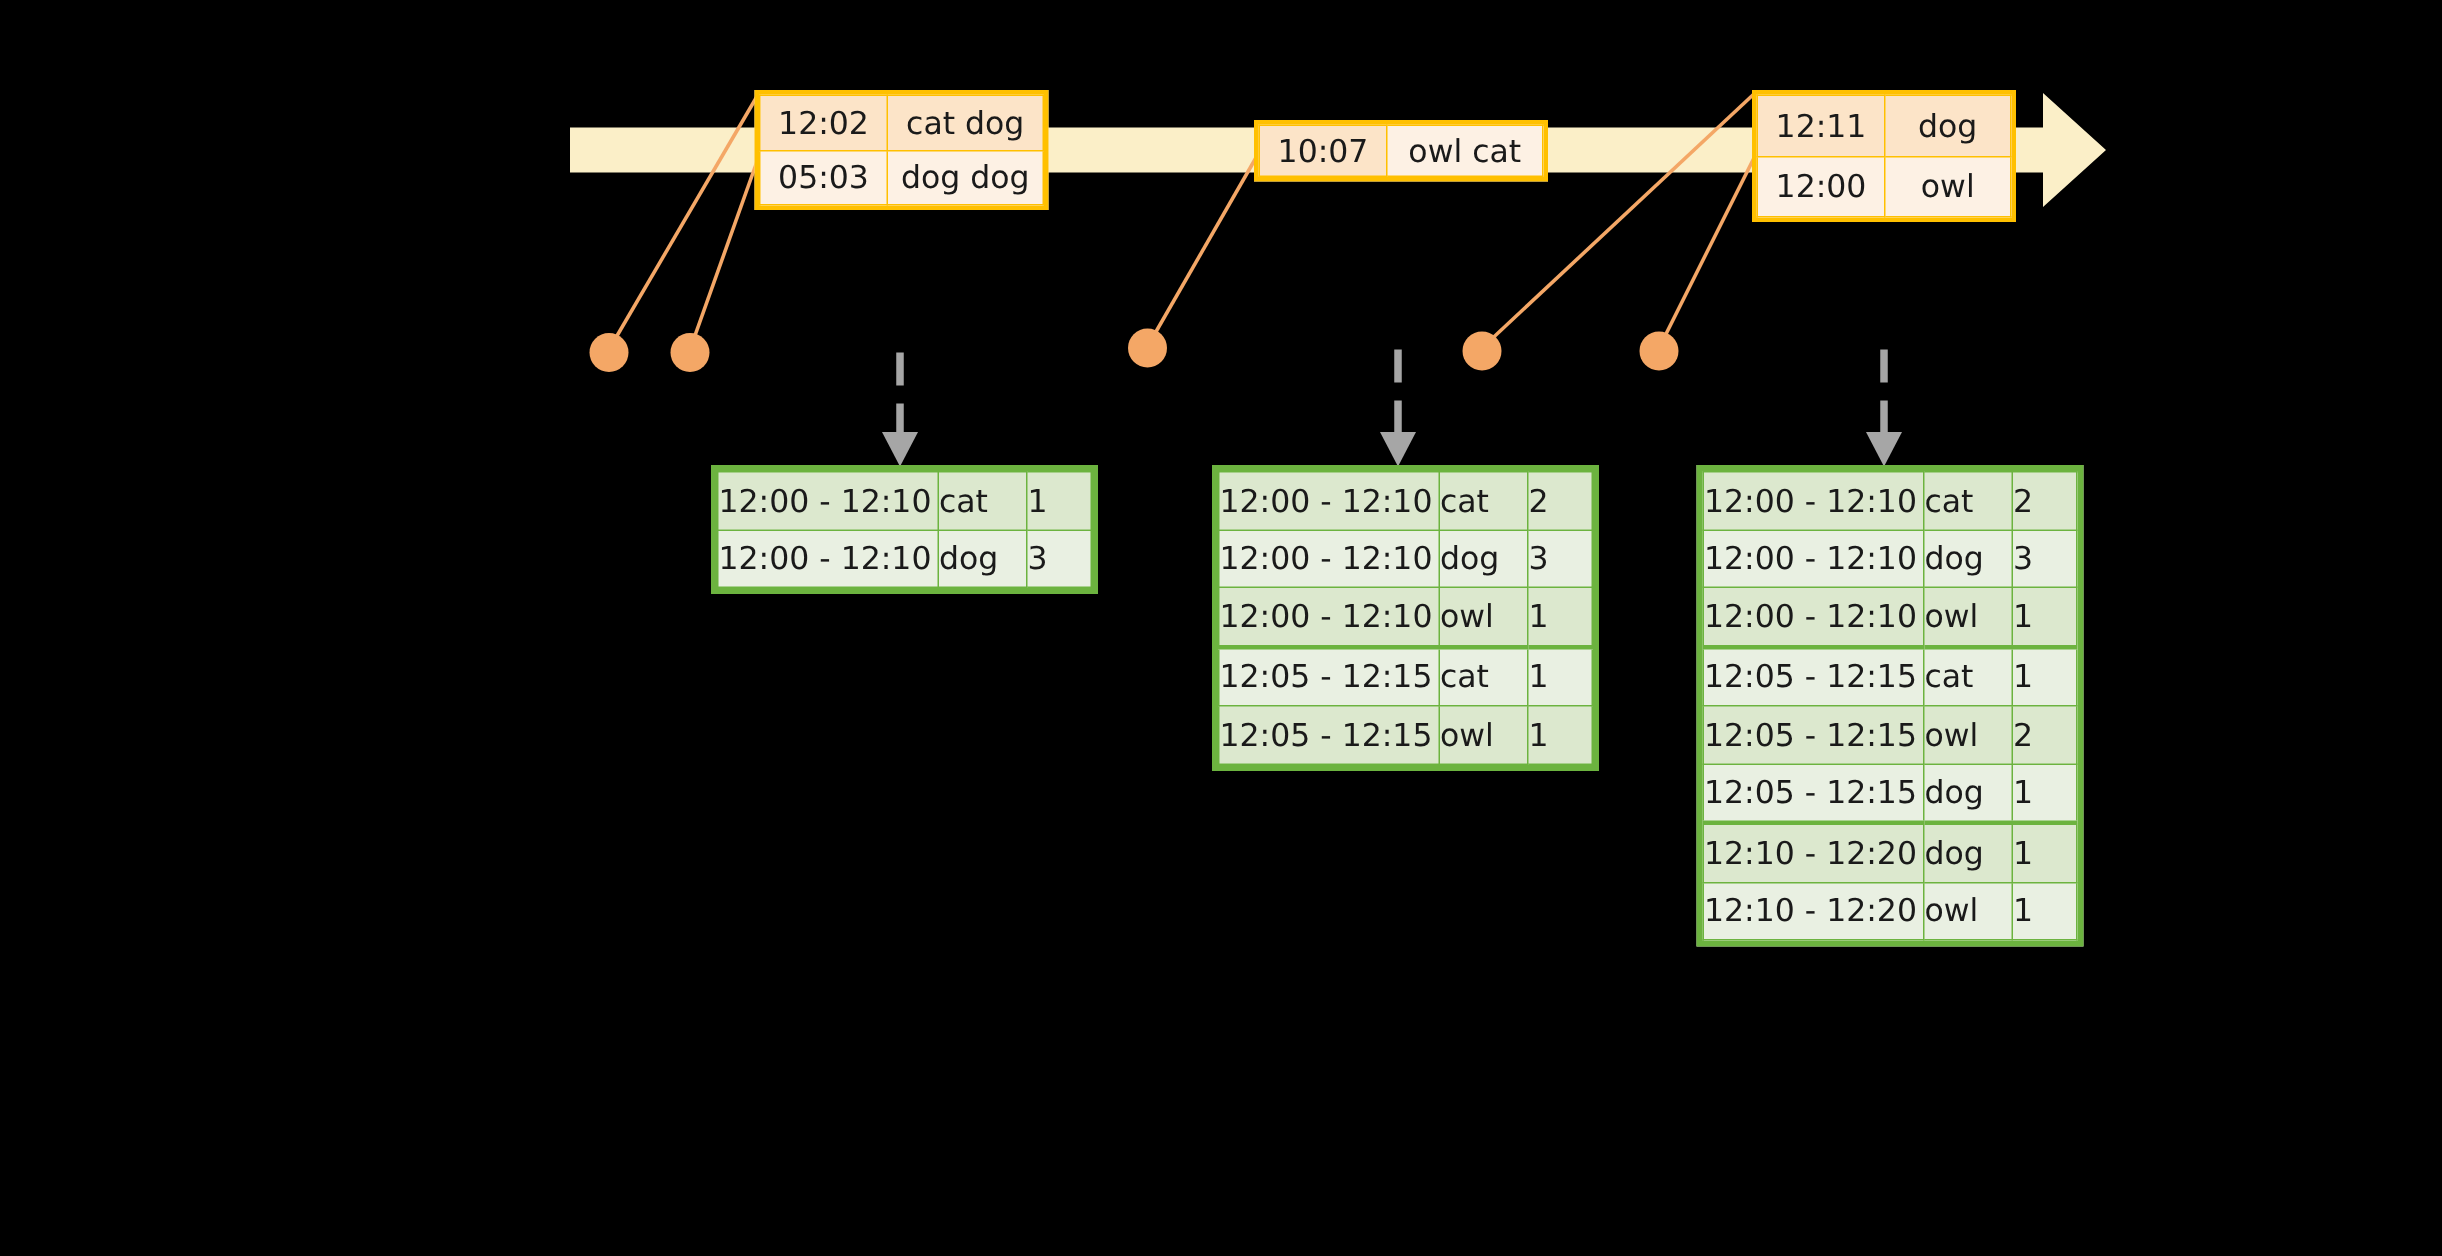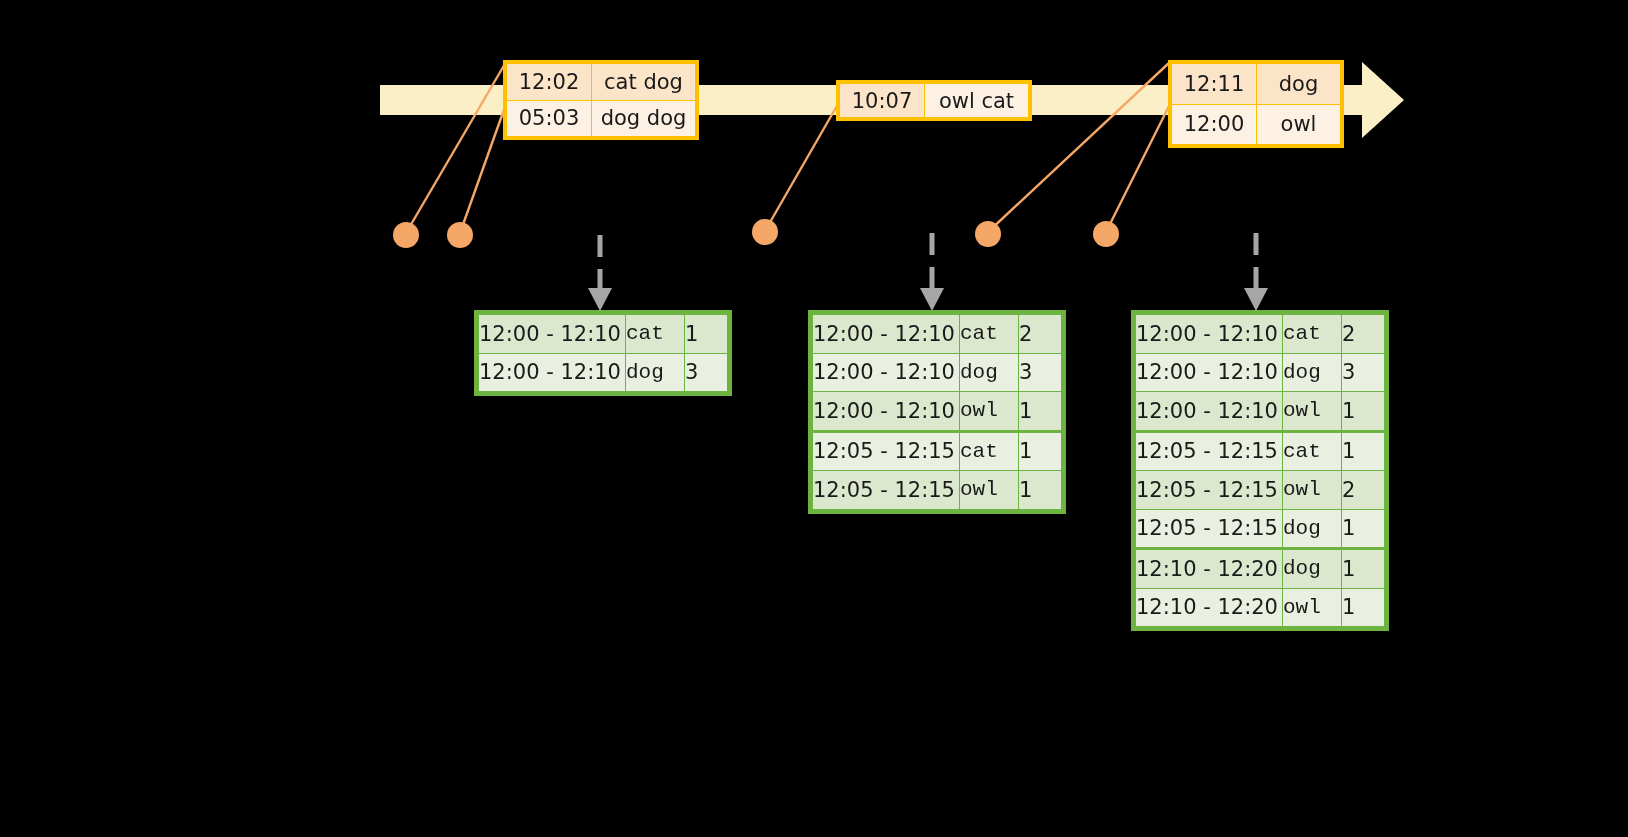--- a/index.html
+++ b/index.html
@@ -20,21 +20,21 @@
 
   
   .res{position:absolute;border:4px solid #6CB33F;box-sizing:border-box;
        background:#E4EEDA;}
   .res table{border-collapse:collapse;width:100%;height:100%;}
   .res td{font-size:21px;color:#1a1a1a;text-align:left;
           border:1.5px solid #6CB33F;padding:0;white-space:nowrap;height:37.5px;}
   .res td.g-a{background:#DCE8CE;}
   .res td.g-b{background:#E9F0E2;}
   .res td.rng{width:146px;}
-  .res td.key{width:58px;font-family:Liberation Mono, monospace;}
+  .res td.key{width:58px;}
   .res td.cnt{width:42px;}
   .res tr.grp td{border-top:3px solid #6CB33F;}
 </style>
 </head>
 <body>
 
 <div class="stage">
 
   <svg class="layer" viewBox="0 0 1628 837" xmlns="http://www.w3.org/2000/svg">
 

